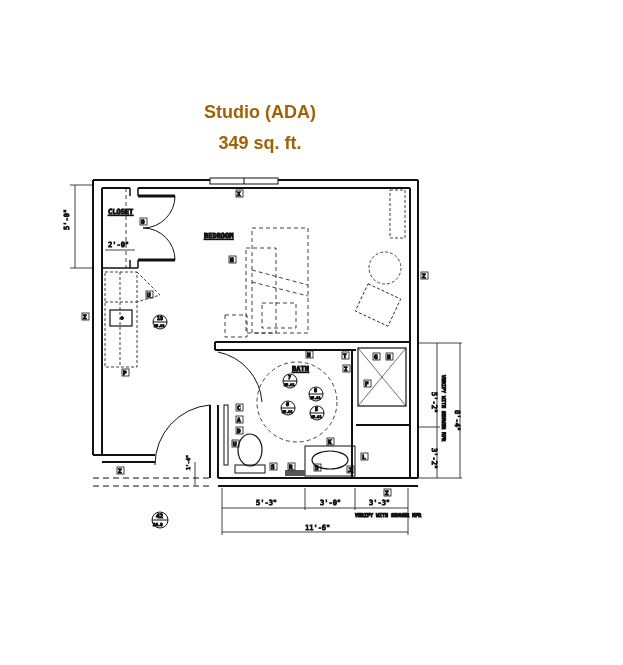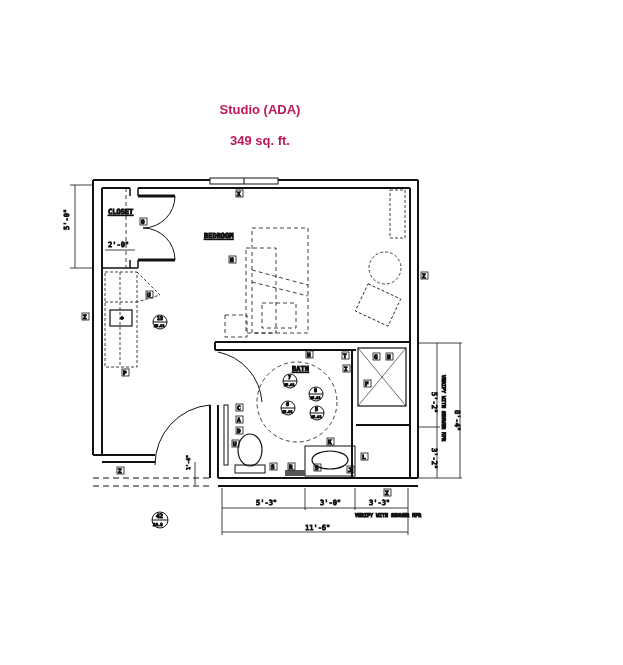--- a/index.html
+++ b/index.html
@@ -1,17 +1,17 @@
 <!DOCTYPE html>
 <html><head>
 <meta charset="utf-8">
 <style>
   html,body{margin:0;padding:0;background:#ffffff;}
   body{width:623px;height:665px;position:relative;overflow:hidden;font-family:"DejaVu Sans",sans-serif;}
-  .title{position:absolute;left:0;width:520px;text-align:center;font-family:"Liberation Sans",sans-serif;font-weight:bold;font-size:13px;color:#be185d;}
+  .title{position:absolute;left:0;width:520px;text-align:center;font-family:"Liberation Sans",sans-serif;font-weight:bold;font-size:18px;color:#a16207;}
   #t1{top:102px;}
   #t2{top:133px;}
   svg{position:absolute;left:0;top:0;}
   .lbl{font-family:"DejaVu Sans Mono",monospace;font-size:7px;fill:#111;font-weight:bold;}
   .tag{font-family:"DejaVu Sans Mono",monospace;font-size:6px;fill:#111;font-weight:bold;}
   .dim{font-family:"DejaVu Sans Mono",monospace;font-size:7px;fill:#111;}
 </style>
 </head>
 <body>
 

